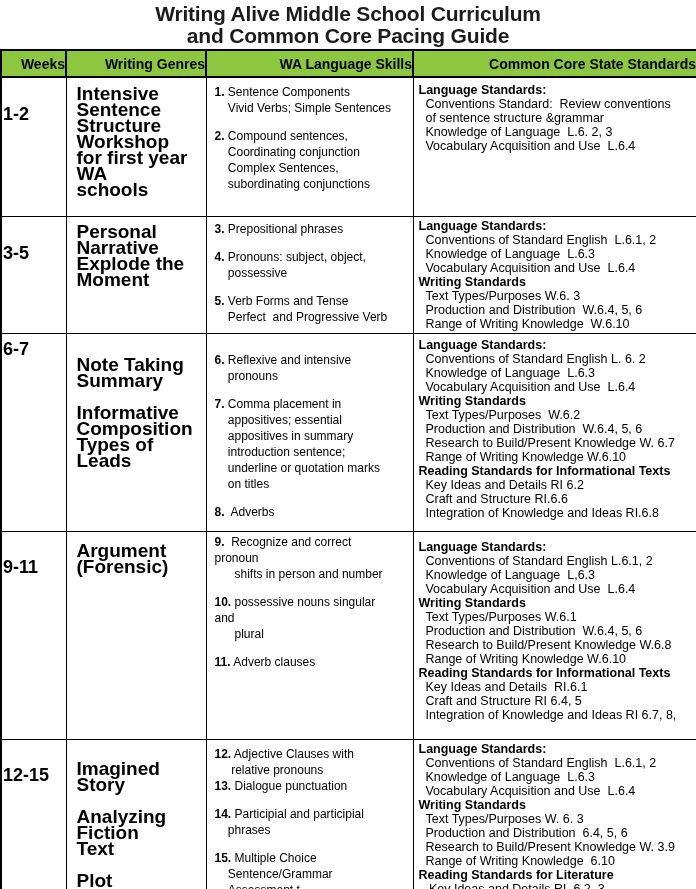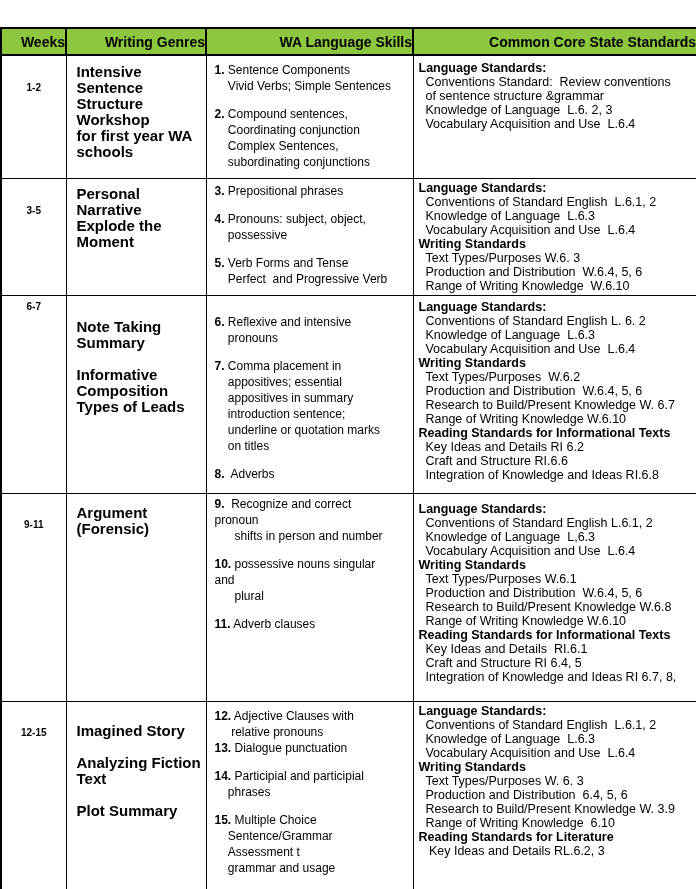--- a/index.html
+++ b/index.html
@@ -38,28 +38,28 @@
     vertical-align:top;
     overflow:hidden;
   }
   
   tbody tr:nth-child(1){height:109px;}
   tbody tr:nth-child(2){height:112px;}
   tbody tr:nth-child(3){height:198px;}
   tbody tr:nth-child(4){height:208px;}
   tbody tr:nth-child(5){height:188px;}
   
-  .c-weeks{text-align:center;font-weight:bold;font-size:10px;}
+  .c-weeks{text-align:left;font-weight:bold;font-size:18px;}
   tbody tr:nth-child(1) .c-weeks{padding-top:26px;}
   tbody tr:nth-child(2) .c-weeks{padding-top:26px;}
   tbody tr:nth-child(3) .c-weeks{padding-top:5px;}
   tbody tr:nth-child(4) .c-weeks{padding-top:25px;}
   tbody tr:nth-child(5) .c-weeks{padding-top:25px;}
   
-  .c-genres{font-weight:bold;font-size:15px;line-height:16px;padding:8px 4px 2px 10px;}
+  .c-genres{font-weight:bold;font-size:19px;line-height:16px;padding:8px 4px 2px 10px;}
   tbody tr:nth-child(2) .c-genres{padding-top:7px;}
   tbody tr:nth-child(3) .c-genres{padding-top:23px;}
   tbody tr:nth-child(4) .c-genres{padding-top:11px;}
   tbody tr:nth-child(5) .c-genres{padding-top:21px;}
   .genre-p{white-space:pre-wrap;margin:0 0 16px 0;}
   
   .c-skills{font-size:12px;line-height:16px;padding:6px 4px 2px 8px;}
   tbody tr:nth-child(2) .c-skills{padding-top:4px;}
   tbody tr:nth-child(3) .c-skills{padding-top:18px;}
   tbody tr:nth-child(4) .c-skills{padding-top:2px;}
@@ -73,21 +73,21 @@
   tbody tr:nth-child(3) .c-standards{padding-top:4px;}
   tbody tr:nth-child(4) .c-standards{padding-top:8px;}
   tbody tr:nth-child(5) .c-standards{padding-top:2px;}
   .std{white-space:pre-wrap;margin:0;}
   .std.b{font-weight:bold;}
 </style>
 </head>
 <body>
 
 <div class="page">
-  <h1 class="page-title"><br></h1>
+  <h1 class="page-title"><span>Writing Alive Middle School Curriculum</span><br><span>and Common Core Pacing Guide</span></h1>
 
   <table class="guide">
     <colgroup>
       <col class="w-weeks">
         <col class="w-genres">
         <col class="w-skills">
         <col class="w-standards">
     </colgroup>
     <thead>
       <tr>

